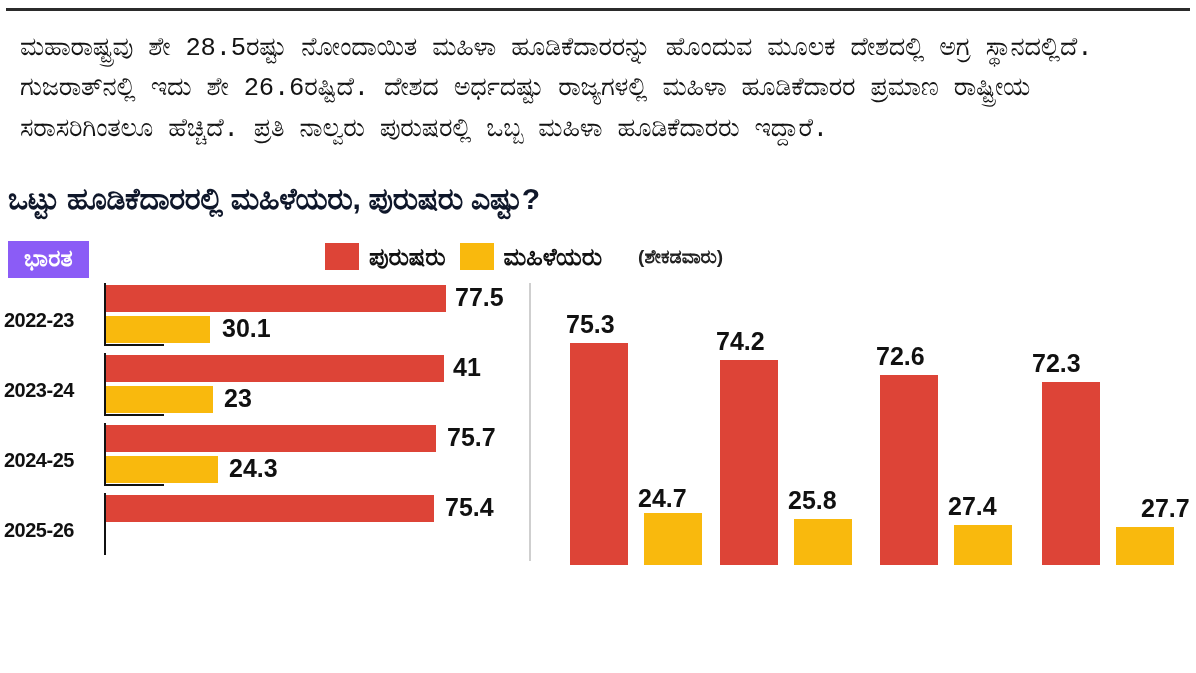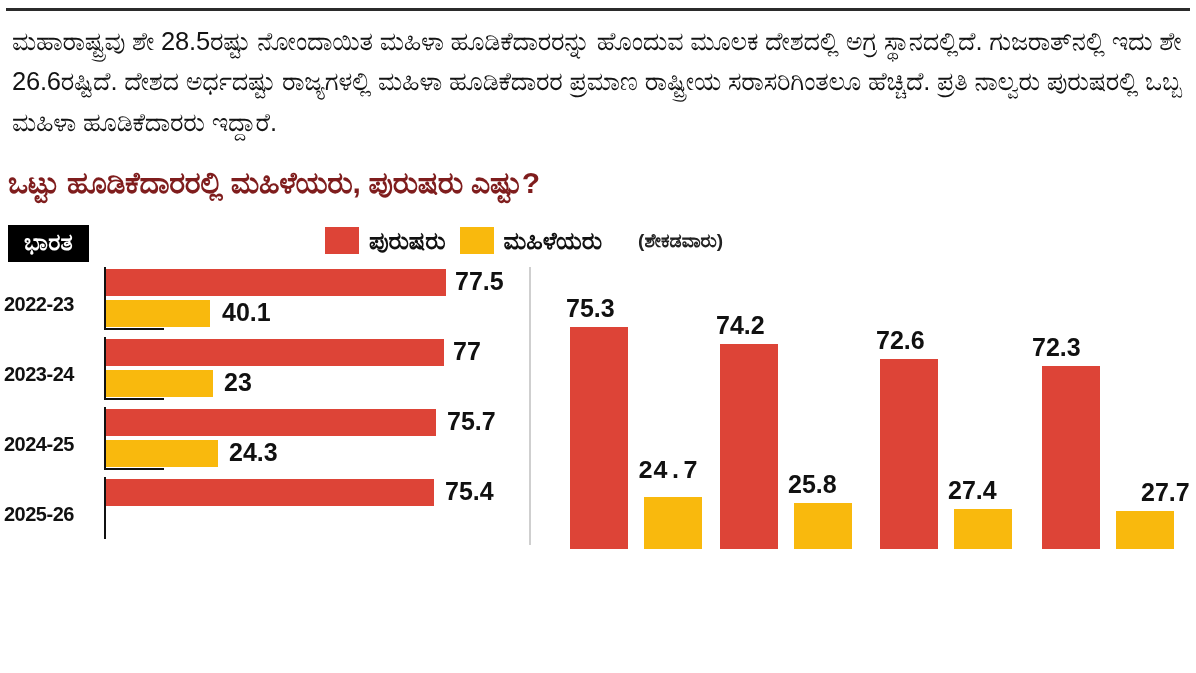--- a/index.html
+++ b/index.html
@@ -38,41 +38,42 @@
 
   
   .standfirst {
     font-size: 25.5px;
     line-height: 1.58;
     padding: 6px 8px 0 8px;
     color: #141414;
     letter-spacing: -0.2px;
   }
   .standfirst p {
-    margin: 4px;
+    margin: 12px;
+    font-family: Liberation Mono, monospace;
   }
 
   .subhead {
     font-size: 30px;
     font-weight: bold;
     padding: 20px 8px 0 8px;
-    color: #7f1d1d;
+    color: #0f172a;
     letter-spacing: -0.3px;
   }
 
   
   .legend-row {
     position: relative;
     height: 46px;
     margin-top: 18px;
   }
   .tag {
     position: absolute;
     top: 6px;
-    background: #000000;
+    background: #8b5cf6;
     color: #ffffff;
     font-weight: bold;
     font-size: 23px;
     padding: 4px 16px 6px 16px;
     letter-spacing: 0.3px;
   }
   .tag.india { left: 8px; }
   .tag.karnataka { right: 8px; background: #2bbcd4; }
 
   .legend-items {
@@ -238,30 +239,30 @@
 
     <div class="left-chart">
 
       <div class="hrow">
         <div class="ylabel">2022-23</div>
         <div class="axis"></div>
         <div class="tickline"></div>
         <div class="bar male" style="width:340px;"></div>
         <div class="bar female" style="width:104px;"></div>
         <div class="bar-val male-val" style="left:455px;">77.5</div>
-        <div class="bar-val female-val" style="left:222px;">40.1</div>
+        <div class="bar-val female-val" style="left:222px;">30.1</div>
       </div>
 
       <div class="hrow">
         <div class="ylabel">2023-24</div>
         <div class="axis"></div>
         <div class="tickline"></div>
         <div class="bar male" style="width:338px;"></div>
         <div class="bar female" style="width:107px;"></div>
-        <div class="bar-val male-val" style="left:453px;">77</div>
+        <div class="bar-val male-val" style="left:453px;">41</div>
         <div class="bar-val female-val" style="left:224px;">23</div>
       </div>
 
       <div class="hrow">
         <div class="ylabel">2024-25</div>
         <div class="axis"></div>
         <div class="tickline"></div>
         <div class="bar male" style="width:330px;"></div>
         <div class="bar female" style="width:112px;"></div>
         <div class="bar-val male-val" style="left:447px;">75.7</div>
@@ -278,21 +279,21 @@
     </div>
 
     <div class="divider"></div>
 
     <div class="right-chart">
 
       <div class="vgroup" style="left:6px;">
         <div class="vbar male" style="height:222px;"></div>
         <div class="vbar female" style="height:52px;"></div>
         <div class="vlabel" style="left:14px; bottom:226px;">75.3</div>
-        <div class="vlabel" style="left:86px; bottom:63px;font-family:Liberation Mono, monospace;">24.7</div>
+        <div class="vlabel" style="left:86px; bottom:52px;">24.7</div>
       </div>
 
       <div class="vgroup" style="left:156px;">
         <div class="vbar male" style="height:205px;"></div>
         <div class="vbar female" style="height:46px;"></div>
         <div class="vlabel" style="left:14px; bottom:209px;">74.2</div>
         <div class="vlabel" style="left:86px; bottom:50px;text-align:right;">25.8</div>
       </div>
 
       <div class="vgroup" style="left:316px;">

